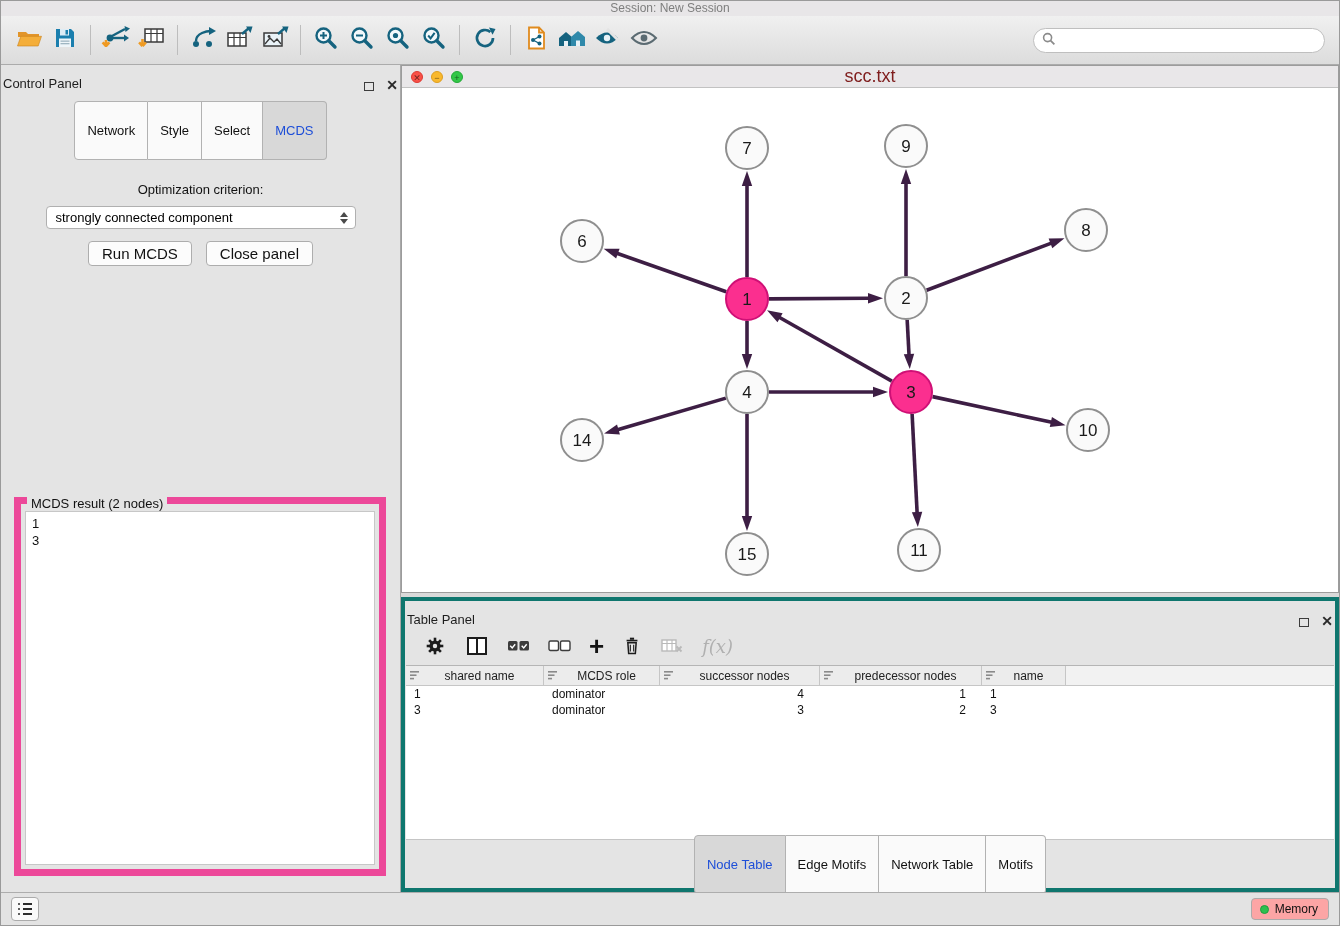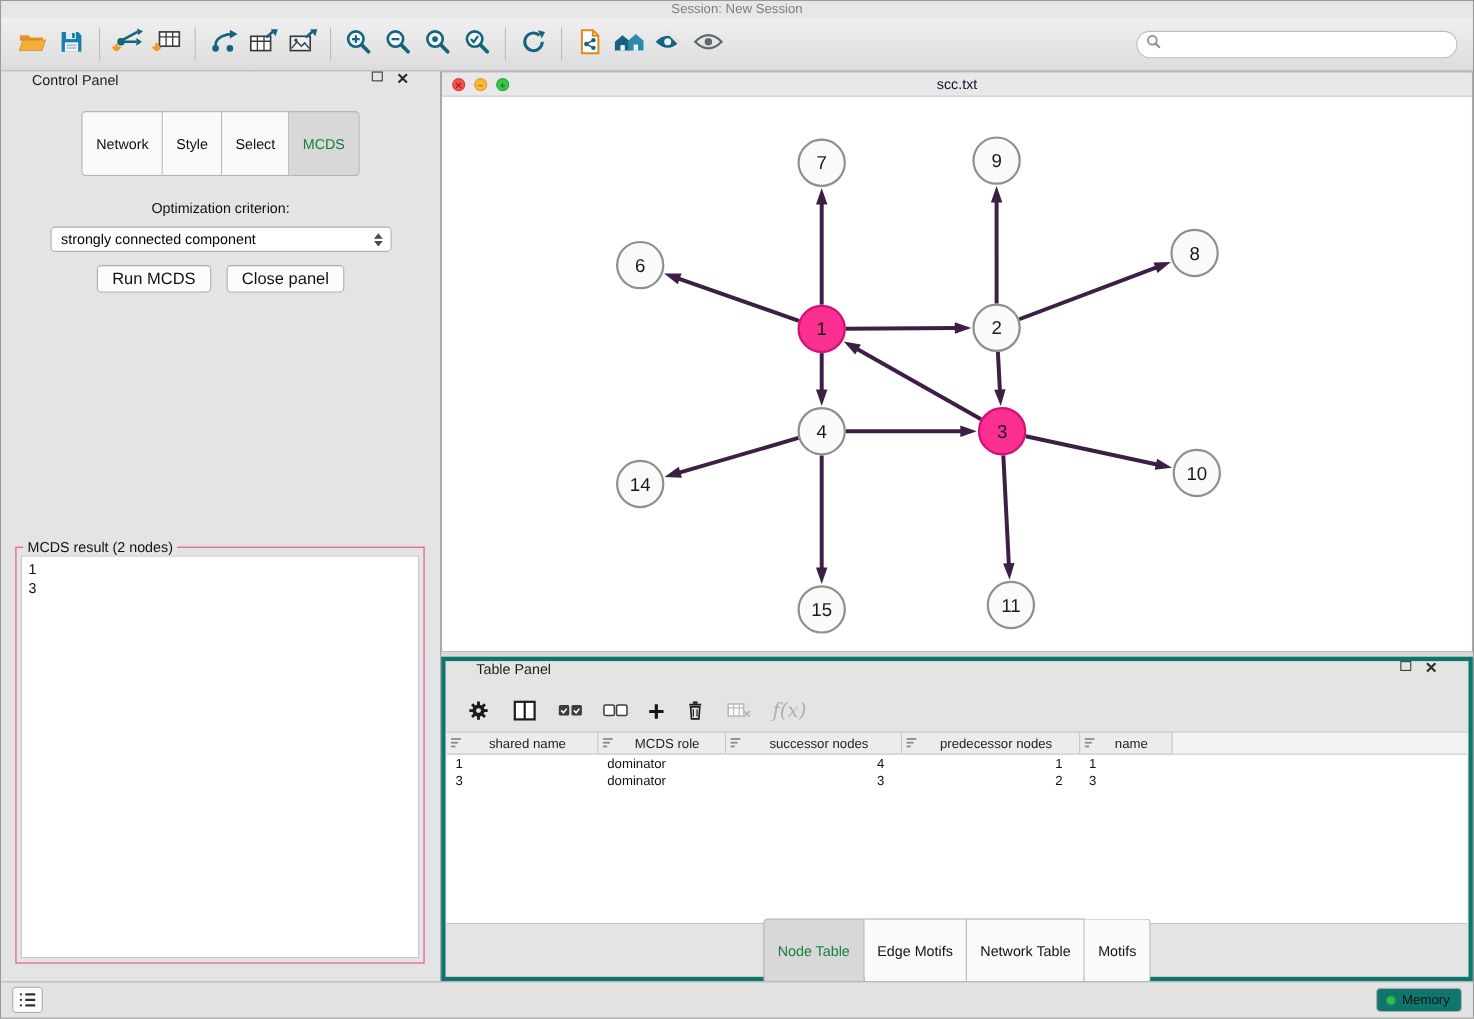--- a/index.html
+++ b/index.html
@@ -19,61 +19,61 @@
   .tb-sep { width:1px; height:30px; background:#bdbdbd; margin:0 7px; }
   .search-wrap { position:absolute; right:14px; top:12px; width:292px; height:25px; background:#ffffff;
                  border:1px solid #bfbfbf; border-radius:13px; display:flex; align-items:center; padding-left:8px; }
   .search-wrap input { border:none; outline:none; flex:1; font-size:12px; background:transparent; height:18px; }
 
   
   .main { flex:1; display:flex; min-height:0; }
 
   
   .control-panel { width:400px; background:#e4e4e4; border-right:1px solid #a8a8a8; position:relative; flex:0 0 auto; }
-  .panel-header { height:26px; display:flex; align-items:flex-start; padding:0 28px; }
+  .panel-header { height:26px; display:flex; align-items:flex-end; padding:0 2px; }
   .panel-title { font-size:13px; color:#1d1d1d; }
   .panel-header .spacer { flex:1; }
   .float-icon { width:10px; height:9px; border:1.5px solid #3c3c3c; margin-right:12px; display:inline-block; }
   .close-icon { font-size:14px; font-weight:bold; color:#2a2a2a; line-height:12px; }
 
   .seg { display:flex; justify-content:center; }
   .seg .tab { background:#fafafa; border:1px solid #b2b2b2; border-left-width:0; padding:21px 12px;
               font-size:13px; color:#111; cursor:default; white-space:nowrap; }
   .seg .tab:first-child { border-left-width:1px; border-radius:4px 0 0 4px; }
   .seg .tab:last-child { border-radius:0 4px 4px 0; }
-  .seg .tab.active { background:#d8d8d8; color:#15803d; }
+  .seg .tab.active { background:#d8d8d8; color:#1d4ed8; }
 
   .cp-tabs { margin-top:10px; }
   .opt-label { margin-top:22px; text-align:center; font-size:13px; color:#111; }
   .dropdown { margin:9px auto 0; width:310px; height:23px; background:#ffffff; border:1px solid #b0b0b0;
               border-radius:4px; font-size:13px; display:flex; align-items:center; padding-left:9px; position:relative; }
   .dd-stepper { position:absolute; right:4px; top:3px; width:13px; height:16px; display:flex; flex-direction:column;
                 align-items:center; justify-content:center; gap:2px; }
   .dd-stepper .up { width:0; height:0; border-left:4px solid transparent; border-right:4px solid transparent; border-bottom:5px solid #4a4a4a; }
   .dd-stepper .down { width:0; height:0; border-left:4px solid transparent; border-right:4px solid transparent; border-top:5px solid #4a4a4a; }
   .btn-row { margin-top:12px; display:flex; justify-content:center; gap:14px; }
   .push-btn { background:#fcfcfc; border:1px solid #adadad; border-radius:4px; padding:3px 13px; font-size:15px; color:#111; cursor:default; }
 
-  .result-group { position:absolute; left:13px; right:14px; top:432px; height:379px; border:1px solid #ec4899; }
+  .result-group { position:absolute; left:13px; right:14px; top:432px; height:379px; border:7px solid #ec4899; }
   .result-legend { position:absolute; top:-8px; left:6px; background:#e4e4e4; padding:0 4px; font-size:13px; color:#111; }
   .result-inner { position:absolute; left:4px; right:4px; top:7px; bottom:4px; background:#ffffff; border:1px solid #c7c7c7; overflow:auto; }
   .result-line { font-size:13px; color:#111; padding:0 6px; line-height:17px; }
   .result-line:first-child { padding-top:3px; }
 
   
   .right-col { flex:1; display:flex; flex-direction:column; min-width:0; background:#d9d9d9; }
   .network-window { height:528px; display:flex; flex-direction:column; border:1px solid #9c9c9c; background:#ffffff; flex:0 0 auto; }
   .net-titlebar { height:22px; background:#e9e7e9; border-bottom:1px solid #c2c2c2; position:relative;
                   display:flex; align-items:center; justify-content:center; flex:0 0 auto; }
   .traffic { position:absolute; left:9px; top:5px; display:flex; gap:8px; }
   .light { width:12px; height:12px; border-radius:50%; font-size:9px; line-height:12px; text-align:center; color:rgba(0,0,0,.55); cursor:default; }
   .light.red { background:#f95148; border:1px solid #dd3b34; }
   .light.yellow { background:#f9b82d; border:1px solid #dd9f22; }
   .light.green { background:#33c748; border:1px solid #24a939; }
-  .net-title { font-size:13px; color:#0f172a; }
+  .net-title { font-size:18px; color:#7f1d1d; }
   .net-canvas { flex:1; position:relative; background:#ffffff; overflow:hidden; }
   .net-canvas svg { position:absolute; left:0; top:0; width:100%; height:100%; }
 
   .hsplit { height:4px; background:#d9d9d9; flex:0 0 auto; }
 
   
   .table-panel { flex:1; background:#e4e4e4; border:4px solid #0f766e; display:flex; flex-direction:column; min-height:0; }
   .tp-toolbar { height:38px; display:flex; align-items:center; gap:18px; padding-left:18px; flex:0 0 auto; }
   .tp-icon { display:flex; align-items:center; justify-content:center; height:28px; cursor:default; }
   .plus-glyph { font-size:26px; font-weight:bold; color:#141414; line-height:22px; }
@@ -95,21 +95,21 @@
   
   .statusbar { height:33px; background:#e3e3e3; border-top:1px solid #adadad; display:flex; align-items:center;
                padding:0 10px; flex:0 0 auto; }
   .list-btn { width:28px; height:24px; background:#fafafa; border:1px solid #ababab; border-radius:4px;
               display:flex; align-items:center; justify-content:center; }
   .list-glyph { display:flex; flex-direction:column; gap:3px; }
   .list-glyph .row { display:flex; align-items:center; gap:3px; }
   .list-glyph .dot { width:2px; height:2px; background:#2d2d2d; border-radius:50%; }
   .list-glyph .bar { width:9px; height:2px; background:#2d2d2d; }
   .statusbar .spacer { flex:1; }
-  .memory-btn { background:#0f766e; border:1px solid #ababab; border-radius:4px; padding:3px 10px 3px 8px;
+  .memory-btn { background:#fca5a5; border:1px solid #ababab; border-radius:4px; padding:3px 10px 3px 8px;
                 display:flex; align-items:center; gap:6px; font-size:12px; color:#111; }
   .mem-dot { width:9px; height:9px; border-radius:50%; background:#2ebf4f; border:1px solid #1f9e3c; }
 </style>
 </head>
 <body>
 
 <div class="app">
 
   <div class="titlebar">
     <span>Session: New Session</span>

